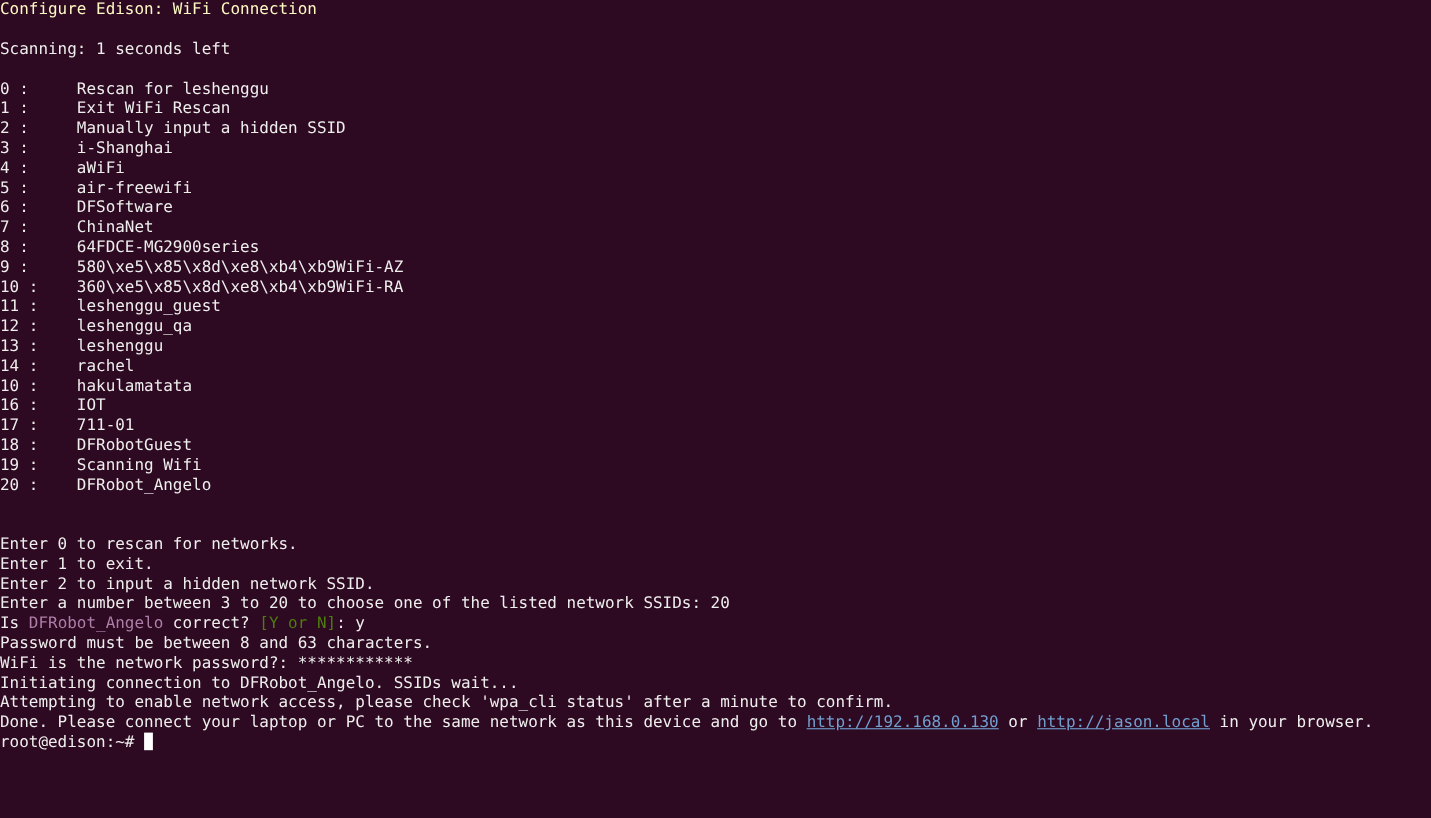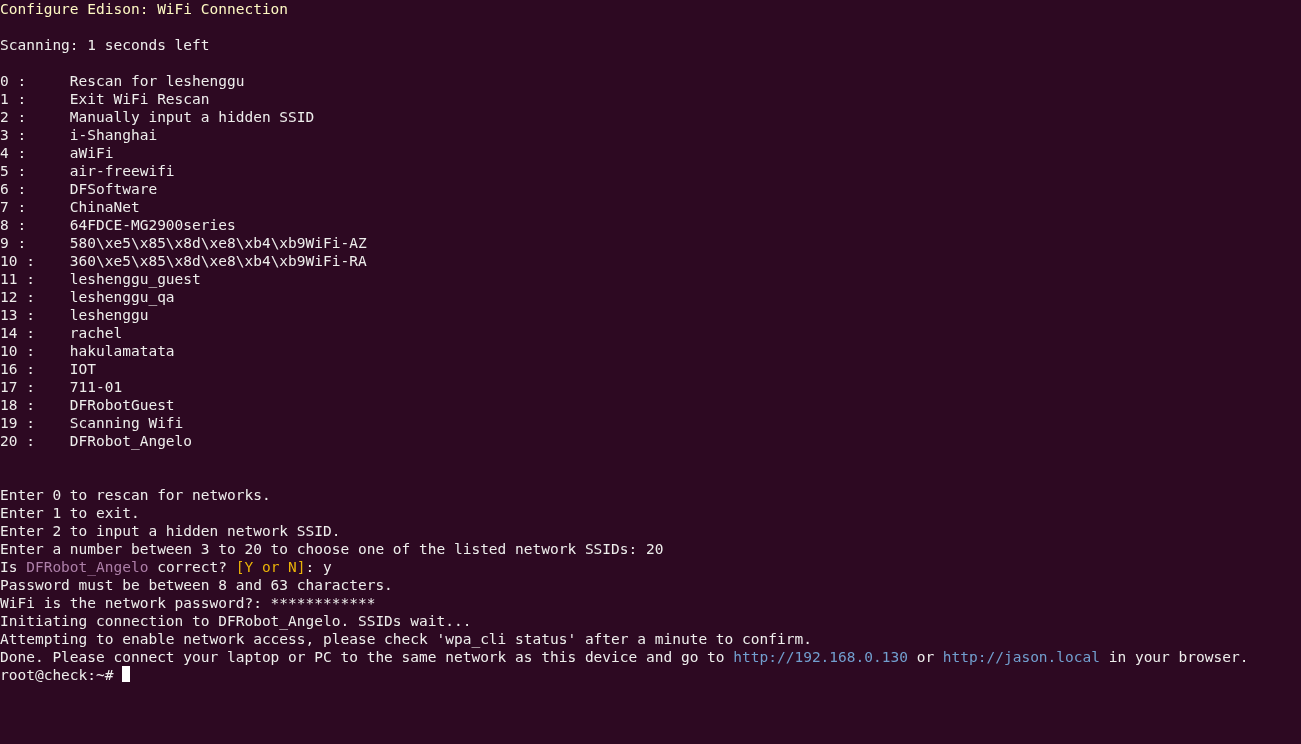--- a/index.html
+++ b/index.html
@@ -13,23 +13,23 @@
     width: 1301px;
     height: 744px;
     overflow: hidden;
   }
   .term {
     white-space: pre;
     padding: 0;
   }
   .cyan   { color: #fef9c3; }
   .white  { color: #eeeeec; }
-  .yellow { color: #eab308; }
+  .yellow { color: #4d7c0f; }
   .purple { color: #ad7fa8; }
-  .link   { color: #729fcf; }
+  .link   { color: #729fcf; text-decoration: underline; }
   .cursor {
     display: inline-block;
     width: 8px;
     height: 16px;
     background: #ffffff;
     vertical-align: text-bottom;
     margin-bottom: 1px;
   }
 </style>
 </head>
@@ -65,14 +65,14 @@
 <span class="white">Enter 0 to rescan for networks.</span>
 <span class="white">Enter 1 to exit.</span>
 <span class="white">Enter 2 to input a hidden network SSID.</span>
 <span class="white">Enter a number between 3 to 20 to choose one of the listed network SSIDs: 20</span>
 <span class="white"><span>Is </span><span class="purple">DFRobot_Angelo</span><span> correct? </span><span class="yellow">[Y or N]</span><span>: y</span></span>
 <span class="white">Password must be between 8 and 63 characters.</span>
 <span class="white">WiFi is the network password?: ************</span>
 <span class="white">Initiating connection to DFRobot_Angelo. SSIDs wait...</span>
 <span class="white">Attempting to enable network access, please check 'wpa_cli status' after a minute to confirm.</span>
 <span class="white"><span>Done. Please connect your laptop or PC to the same network as this device and go to </span><span class="link">http://192.168.0.130</span><span> or </span><span class="link">http://jason.local</span><span> in your browser.</span></span>
-<span class="white"><span>root@check:~# </span><span class="cursor"></span></span>
+<span class="white"><span>root@edison:~# </span><span class="cursor"></span></span>
 </div>
 
 </body></html>

